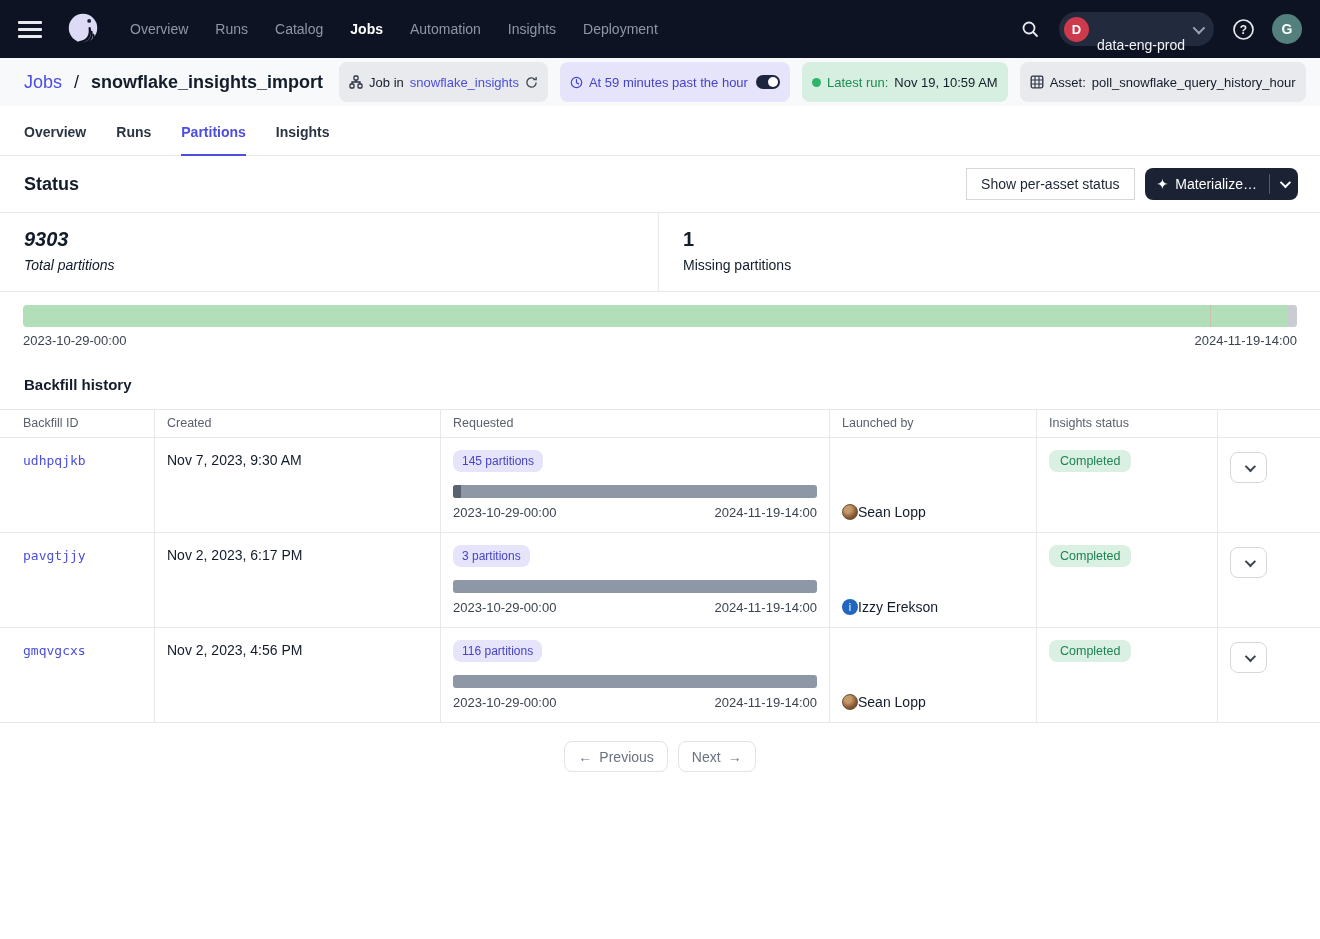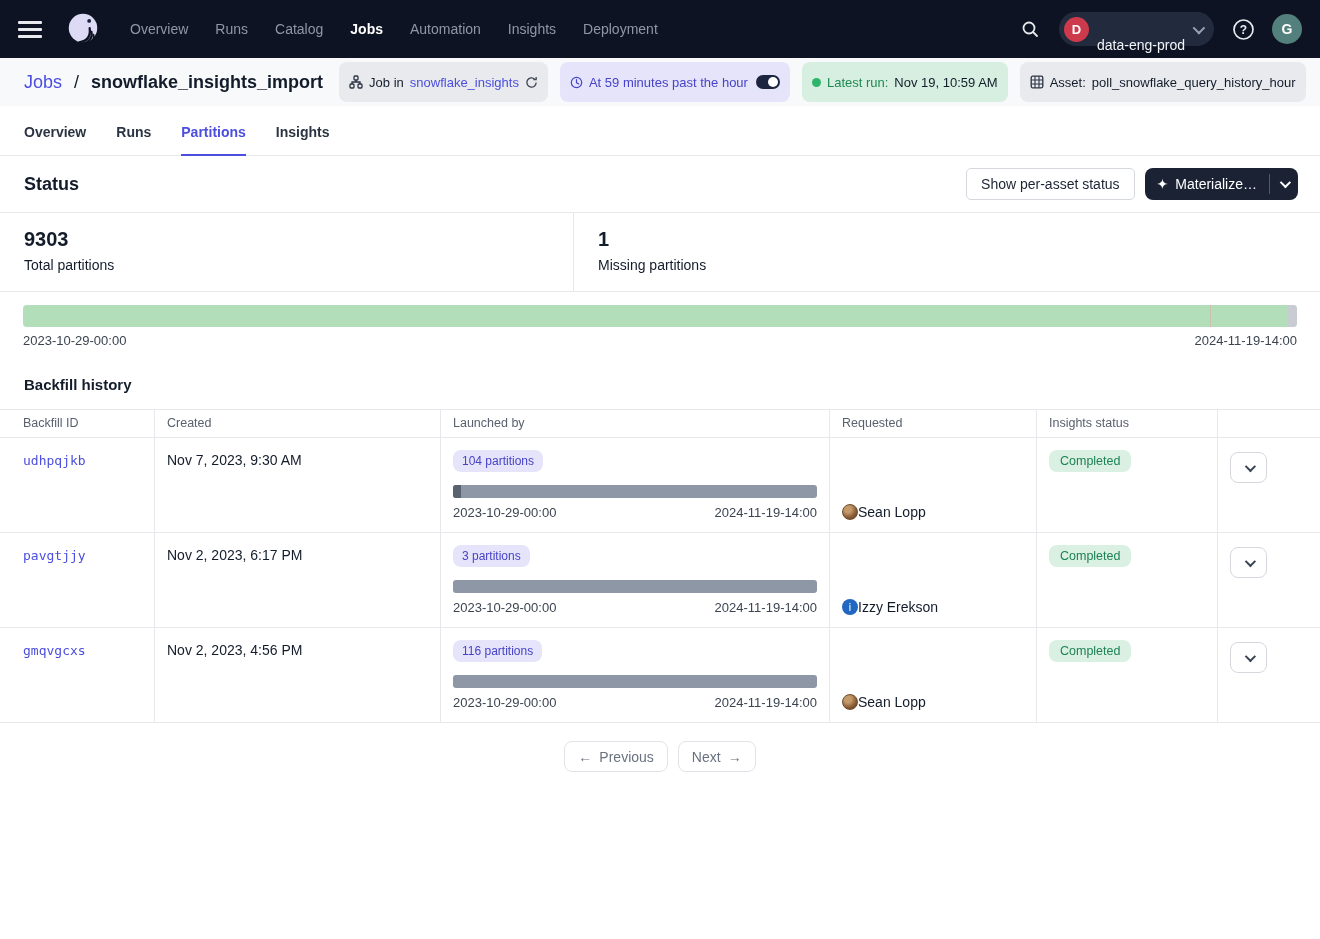--- a/index.html
+++ b/index.html
@@ -38,32 +38,32 @@
 
   
   .tabs { display:flex; gap:30px; padding:0 24px; border-bottom:1px solid #e6e8eb; height:50px; align-items:flex-end; }
   .tab { font-size:14px; font-weight:600; color:#2b3442; padding-bottom:14px; border-bottom:2px solid transparent; margin-bottom:-1px; cursor:pointer; }
   .tab.active { color:#4b4ede; border-bottom-color:#4b4ede; }
 
   
   .status-row { display:flex; align-items:center; justify-content:space-between; padding:0 22px 0 24px; height:56px; }
   .section-heading { font-size:18px; font-weight:700; color:#131c2b; }
   .status-actions { display:flex; gap:10px; }
-  .btn-white { background:#fff; border:1px solid #d4d8dd; border-radius:5px; height:32px; padding:0 14px; font-size:14px; color:#1c2433; font-family:inherit; cursor:pointer; }
+  .btn-white { background:#fff; border:1px solid #d4d8dd; border-radius:0; height:32px; padding:0 14px; font-size:14px; color:#1c2433; font-family:inherit; cursor:pointer; }
   .btn-split { display:flex; background:#1a2234; border-radius:8px; height:32px; overflow:hidden; }
   .btn-split .main { display:flex; align-items:center; gap:7px; color:#fff; font-size:14px; padding:0 12px; cursor:pointer; }
   .btn-split .divider { width:1px; background:rgba(255,255,255,0.25); margin:6px 0; }
   .btn-split .caret { width:28px; display:flex; align-items:center; justify-content:center; cursor:pointer; }
   .caret-down { width:8px; height:8px; border-right:2px solid #fff; border-bottom:2px solid #fff; transform:rotate(45deg) translateY(-2px); }
   .sparkle { font-size:14px; color:#fff; line-height:1; }
 
   
   .stats { display:flex; border-top:1px solid #e6e8eb; border-bottom:1px solid #e6e8eb; height:80px; }
   .stat-cell { padding:15px 24px; }
-  .stat-cell.first { width:574px; border-right:1px solid #e6e8eb; }
+  .stat-cell.first { width:659px; border-right:1px solid #e6e8eb;font-style:italic; }
   .stat-value { font-size:20px; font-weight:700; color:#131c2b; }
   .stat-label { font-size:14px; color:#131c2b; margin-top:6px; }
 
   
   .pbar-wrap { padding:13px 23px 0; }
   .pbar { height:22px; border-radius:4px; background:#b3deba; position:relative; }
   .pbar .missing { position:absolute; right:0; top:0; width:9px; height:100%; background:#c9cdd3; border-radius:0 4px 4px 0; }
   .pbar .faint-line { position:absolute; right:86px; top:0; width:1px; height:100%; background:#d8b4aa; opacity:.7; }
   .pbar-dates { display:flex; justify-content:space-between; padding:6px 23px 14px; font-size:13px; color:#3b4450; }
 
@@ -236,31 +236,31 @@
   <span>2023-10-29-00:00</span>
   <span>2024-11-19-14:00</span>
 </div>
 
 <div class="bh-heading">Backfill history</div>
 
 <div class="tbl">
   <div class="trow thead">
     <div>Backfill ID</div>
     <div>Created</div>
+    <div>Requested</div>
     <div>Launched by</div>
-    <div>Requested</div>
     <div>Insights status</div>
     <div></div>
   </div>
 
   <div class="trow tbody-row">
     <div class="cell-id">udhpqjkb</div>
     <div class="cell-created">Nov 7, 2023, 9:30 AM</div>
     <div>
-      <span class="pill lav">104 partitions</span>
+      <span class="pill lav">145 partitions</span>
       <div class="rowbar">
           <span class="marker"></span>
         </div>
       <div class="rowdates">
         <span>2023-10-29-00:00</span>
         <span>2024-11-19-14:00</span>
       </div>
     </div>
     <div class="cell-launch">
       <span class="u-avatar photo"></span>

